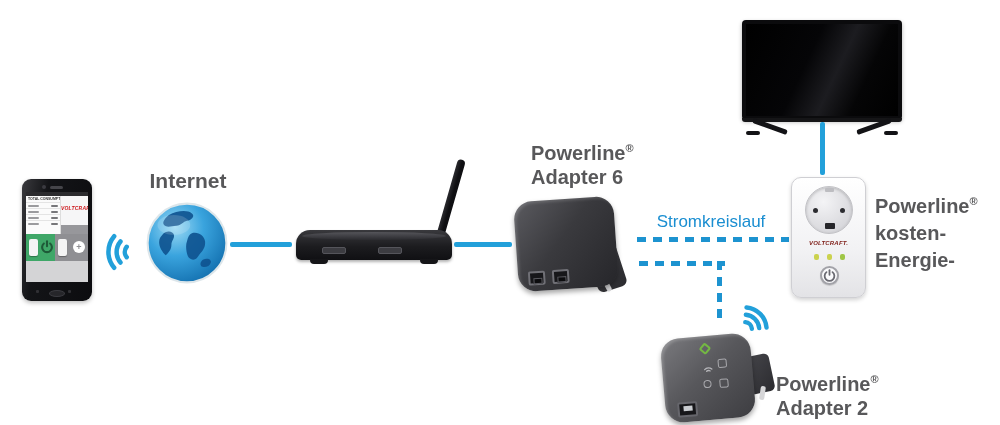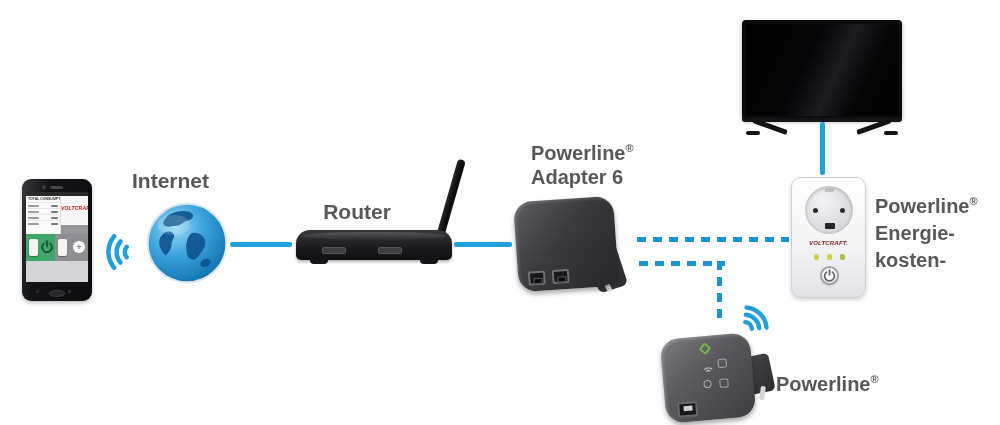--- a/index.html
+++ b/index.html
@@ -11,21 +11,21 @@
     --green:#3fa768;
   }
   *{box-sizing:border-box;margin:0;padding:0}
   body{background:#fff;font-family:"Liberation Sans",sans-serif;}
   .stage{position:relative;width:1000px;height:425px;background:#fff;overflow:hidden;}
   .abs{position:absolute;}
 
   
   .devlabel{color:var(--gray);font-weight:bold;font-size:20px;line-height:24px;}
   .devlabel sup{font-size:0.55em;}
-  .lbl-internet{left:132px;top:169px;width:112px;text-align:left;font-size:21px;}
+  .lbl-internet{left:132px;top:169px;width:112px;text-align:center;font-size:21px;}
   .lbl-router{left:316px;top:200px;width:82px;text-align:center;font-size:21px;}
   .lbl-adapter1{left:531px;top:136px;}
   .lbl-meter{left:875px;top:188px;line-height:27px;}
   .lbl-adapter2{left:776px;top:367px;}
   .lbl-strom{left:637px;top:210px;width:148px;text-align:center;color:var(--strom);font-size:17px;font-weight:normal;}
 
   
   .solid-h{height:5px;background:var(--blue);border-radius:2px;}
   .solid-v{width:5px;background:var(--blue);border-radius:2px;}
   .dash-h{height:5px;background:repeating-linear-gradient(90deg,var(--dash) 0 9px,transparent 9px 16px);}
@@ -168,21 +168,20 @@
     <circle cx="50" cy="50" r="48" fill="url(#ocean)" stroke="#dde6ea" stroke-width="2.5"></circle>
     <path d="M28 16c9-5 22-7 28-2 4 3 0 8-6 9-5 1-7 6-13 6-6 0-11 3-15-1-3-3 2-9 6-12z" fill="#0f5490" opacity="0.92"></path>
     <path d="M56 38c8-2 15 3 16 10 1 9-5 13-9 19-3 5-10 4-12-1-2-6-3-13-1-18 1-5 3-9 6-10z" fill="#0f5490" opacity="0.92"></path>
     <path d="M20 40c4-6 13-5 14 0 1 5-3 7-3 12 0 6-4 10-7 13-4-4-8-10-8-16 0-4 2-7 4-9z" fill="#0f5490" opacity="0.92"></path>
     <path d="M70 70c5-2 10 0 9 4-1 4-6 6-10 5-4-1-3-7 1-9z" fill="#0f5490" opacity="0.92"></path>
     <ellipse cx="34" cy="28" rx="20" ry="12" fill="#ffffff" opacity="0.16"></ellipse>
   </svg>
 
   <div class="abs solid-h" style="left:230px;top:242px;width:62px"></div>
 
-  <div class="abs devlabel lbl-router">Router</div>
   <div class="abs antenna"></div>
   <div class="abs antenna-joint"></div>
   <div class="abs router-body">
     <div class="router-top"></div>
     <div class="router-slot" style="left:26px"></div>
     <div class="router-slot" style="left:82px"></div>
     <div class="router-foot" style="left:14px"></div>
     <div class="router-foot" style="right:14px"></div>
   </div>
 
@@ -192,39 +191,40 @@
     <div><span>Powerline</span><sup>®</sup></div>
     <div>Adapter 6</div>
   </div>
   <div class="abs ad1-plug"></div>
   <div class="abs ad1-pin"></div>
   <div class="abs ad1-body">
     <div class="ad1-port" style="left:10px"></div>
     <div class="ad1-port" style="left:34px"></div>
   </div>
 
+  <div class="abs devlabel lbl-strom">Stromkreislauf</div>
   <div class="abs dash-h" style="left:637px;top:237px;width:152px"></div>
   <div class="abs dash-h" style="left:639px;top:261px;width:86px"></div>
   <div class="abs dash-v" style="left:717px;top:261px;height:58px"></div>
 
   <div class="abs tv">
     <div class="panel"></div>
   </div>
   <div class="abs tv-bar"></div>
   <div class="abs tv-leg l"></div>
   <div class="abs tv-leg r"></div>
   <div class="abs tv-foot l"></div>
   <div class="abs tv-foot r"></div>
 
   <div class="abs solid-v" style="left:820px;top:122px;height:53px"></div>
 
   <div class="abs devlabel lbl-meter">
     <div><span>Powerline</span><sup>®</sup></div>
+    <div>kosten-</div>
     <div>Energie-</div>
-    <div>kosten-</div>
   </div>
   <div class="abs meter">
     <div class="socket">
       <span class="hole" style="left:7px"></span>
       <span class="hole" style="right:7px"></span>
       <span class="clip" style="top:1px"></span>
       <span class="slot"></span>
     </div>
     <div class="brandtxt">VOLTCRAFT.</div>
     <span class="led" style="left:22px;background:#cbd24e"></span>
@@ -239,20 +239,21 @@
   </div>
 
   <svg class="abs" style="left:736px;top:296px;transform:rotate(135deg)" width="40" height="44" viewBox="0 0 44 60">
     <path d="M36.3 36.4 A10 10 0 0 1 36.3 23.6" stroke="#22a0da" stroke-width="6" stroke-linecap="round" fill="none"></path>
     <path d="M28.7 42.9 A20 20 0 0 1 28.7 17.1" stroke="#22a0da" stroke-width="6" stroke-linecap="round" fill="none"></path>
     <path d="M21 49.3 A30 30 0 0 1 21 10.7" stroke="#22a0da" stroke-width="6" stroke-linecap="round" fill="none"></path>
   </svg>
 
   <div class="abs devlabel lbl-adapter2">
     <div><span>Powerline</span><sup>®</sup></div>
+    <div>Adapter 2</div>
   </div>
   <div class="abs ad2-plug"></div>
   <div class="abs ad2-pin"></div>
   <div class="abs ad2-body">
     <div class="ad2-logo"></div>
     <svg class="abs" style="left:40px;top:26px" width="12" height="10" viewBox="0 0 20 16">
       <path d="M4 12a9 9 0 0 1 12 0" stroke="#b4b4b8" stroke-width="2.2" fill="none" stroke-linecap="round"></path>
       <path d="M7 15a5 5 0 0 1 6 0" stroke="#b4b4b8" stroke-width="2.2" fill="none" stroke-linecap="round"></path>
     </svg>
     <span class="ad2-ico" style="left:56px;top:24px"></span>

